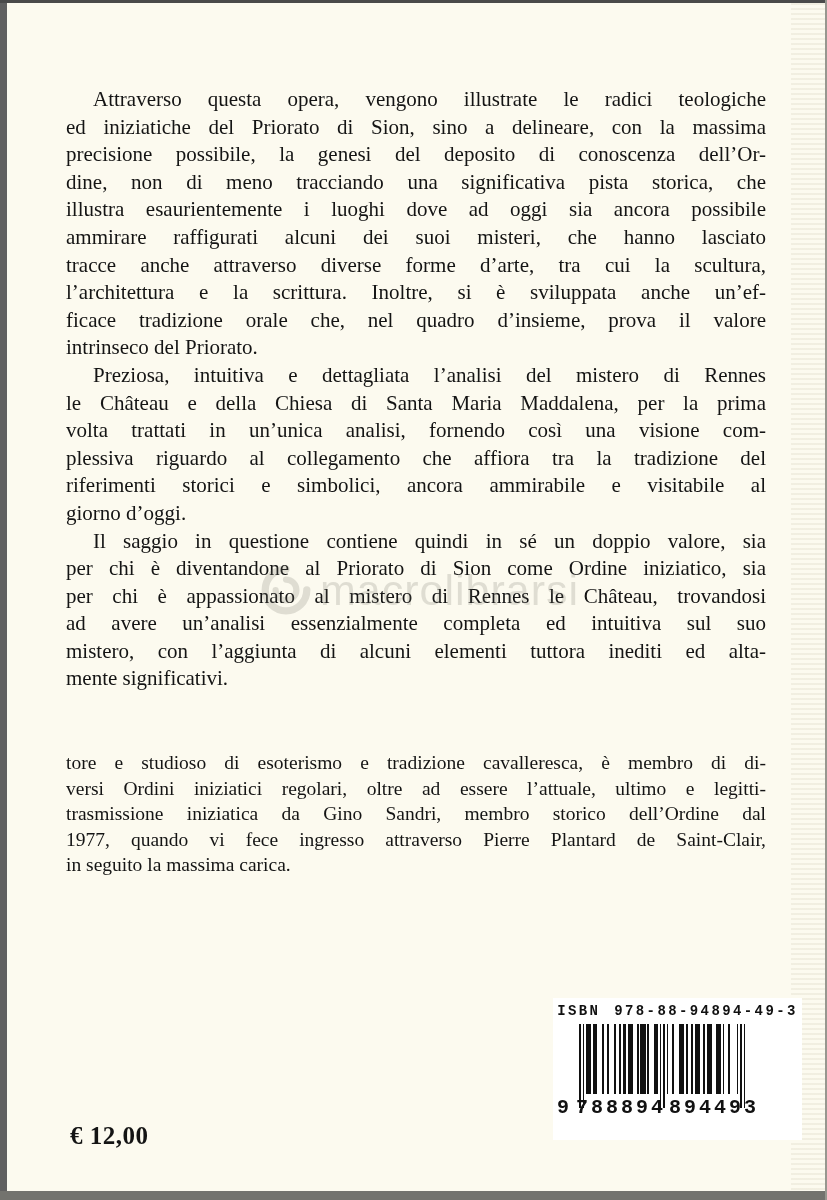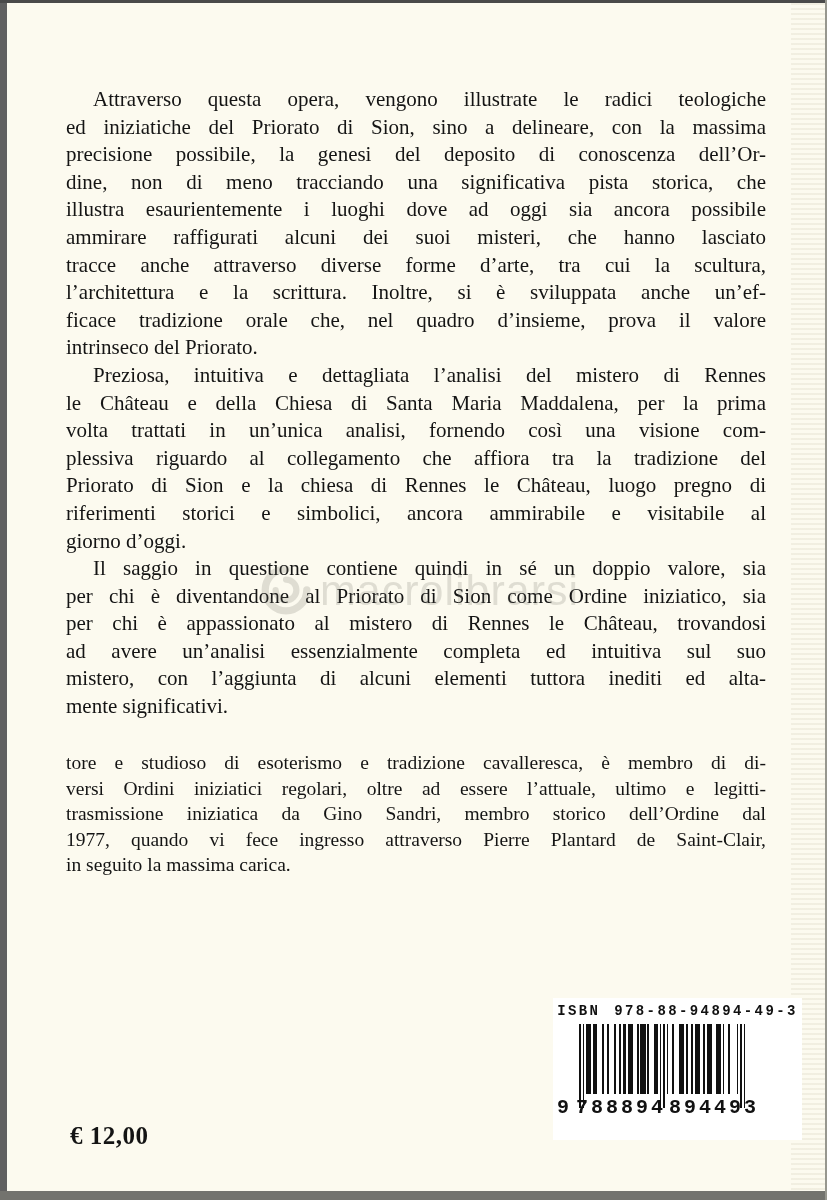--- a/index.html
+++ b/index.html
@@ -89,21 +89,20 @@
         <div class="line">tracce anche attraverso diverse forme d’arte, tra cui la scultura,</div>
         <div class="line">l’architettura e la scrittura. Inoltre, si è sviluppata anche un’ef-</div>
         <div class="line">ficace tradizione orale che, nel quadro d’insieme, prova il valore</div>
         <div class="line para-last">intrinseco del Priorato.</div>
       </div>
     <div class="para">
         <div class="line para-first">Preziosa, intuitiva e dettagliata l’analisi del mistero di Rennes</div>
         <div class="line">le Château e della Chiesa di Santa Maria Maddalena, per la prima</div>
         <div class="line">volta trattati in un’unica analisi, fornendo così una visione com-</div>
         <div class="line">plessiva riguardo al collegamento che affiora tra la tradizione del</div>
-        <div class="line">Priorato di Sion e la chiesa di Rennes le Château, luogo pregno di</div>
         <div class="line">riferimenti storici e simbolici, ancora ammirabile e visitabile al</div>
         <div class="line para-last">giorno d’oggi.</div>
       </div>
     <div class="para">
         <div class="line para-first">Il saggio in questione contiene quindi in sé un doppio valore, sia</div>
         <div class="line">per chi è diventandone al Priorato di Sion come Ordine iniziatico, sia</div>
         <div class="line">per chi è appassionato al mistero di Rennes le Château, trovandosi</div>
         <div class="line">ad avere un’analisi essenzialmente completa ed intuitiva sul suo</div>
         <div class="line">mistero, con l’aggiunta di alcuni elementi tuttora inediti ed alta-</div>
         <div class="line para-last">mente significativi.</div>

